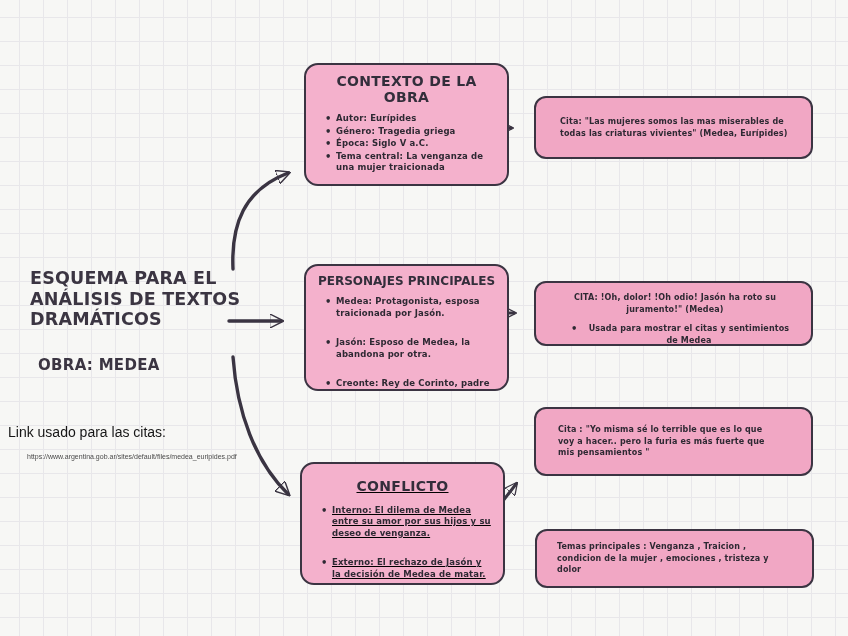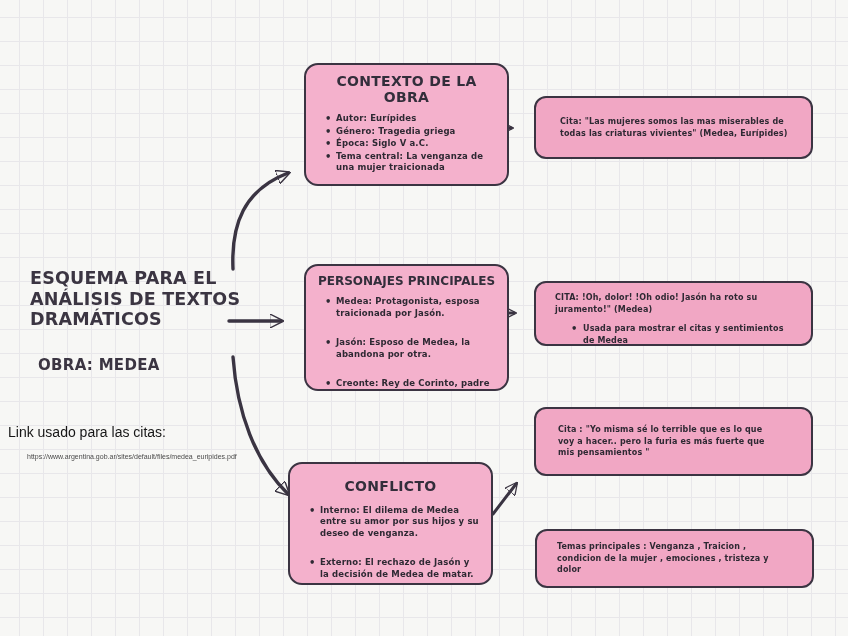--- a/index.html
+++ b/index.html
@@ -61,32 +61,32 @@
     font:700 8.5px/1.35 "DejaVu Sans", sans-serif;
     color:#2E2933; letter-spacing:.15px;margin-top:8px;
   }
   .node li::before { content:"\2022"; position:absolute; left:0; top:-1px; font-size:10px; }
   .node--spaced li + li { margin-top:18px; }
   .node--tight li + li { margin-top:1px; }
 
   #node-contexto   { left:304px; top:63px;  height:123px; }
   #node-contexto .node-title { max-width:150px; margin-left:auto; margin-right:auto; }
   #node-personajes { left:304px; top:264px; height:127px; }
-  #node-conflicto  { left:288px; top:462px; height:123px; }
+  #node-conflicto  { left:300px; top:462px; height:123px;text-decoration:underline; }
   #node-conflicto .node-title { margin-top:6px; margin-bottom:10px; }
 
   .note {
     position:absolute; width:279px;
     background:#F1A7C4; border:2.5px solid #3B3442; border-radius:12px;
     display:flex; flex-direction:column; justify-content:center;
     font:700 8px/1.45 "DejaVu Sans", sans-serif;
     color:#2E2933; letter-spacing:.15px; overflow:hidden;
   }
   #note-cita-contexto  { left:534px; top:96px;  height:63px; padding:6px 18px 6px 24px; }
-  #note-cita-personajes{ left:534px; top:281px; height:65px; padding:9px 16px 6px 19px; justify-content:flex-start; }
+  #note-cita-personajes{ left:534px; top:281px; height:65px; padding:9px 16px 6px 19px; justify-content:flex-start;text-align:center; }
   #note-cita-conflicto { left:534px; top:407px; height:69px; padding:6px 32px 6px 22px; }
   #note-temas          { left:535px; top:529px; height:59px; padding:6px 40px 6px 20px; }
 
   .note ul { list-style:none; margin:8px 0 0 0; padding:0 0 0 16px; }
   .note li { position:relative; padding-left:12px; }
   .note li::before { content:"\2022"; position:absolute; left:0; top:-1px; font-size:10px; }
 
   .connectors { position:absolute; left:0; top:0; width:848px; height:636px; }
   .connectors path { fill:none; stroke:#3A3442; stroke-linecap:round; }
 </style>

